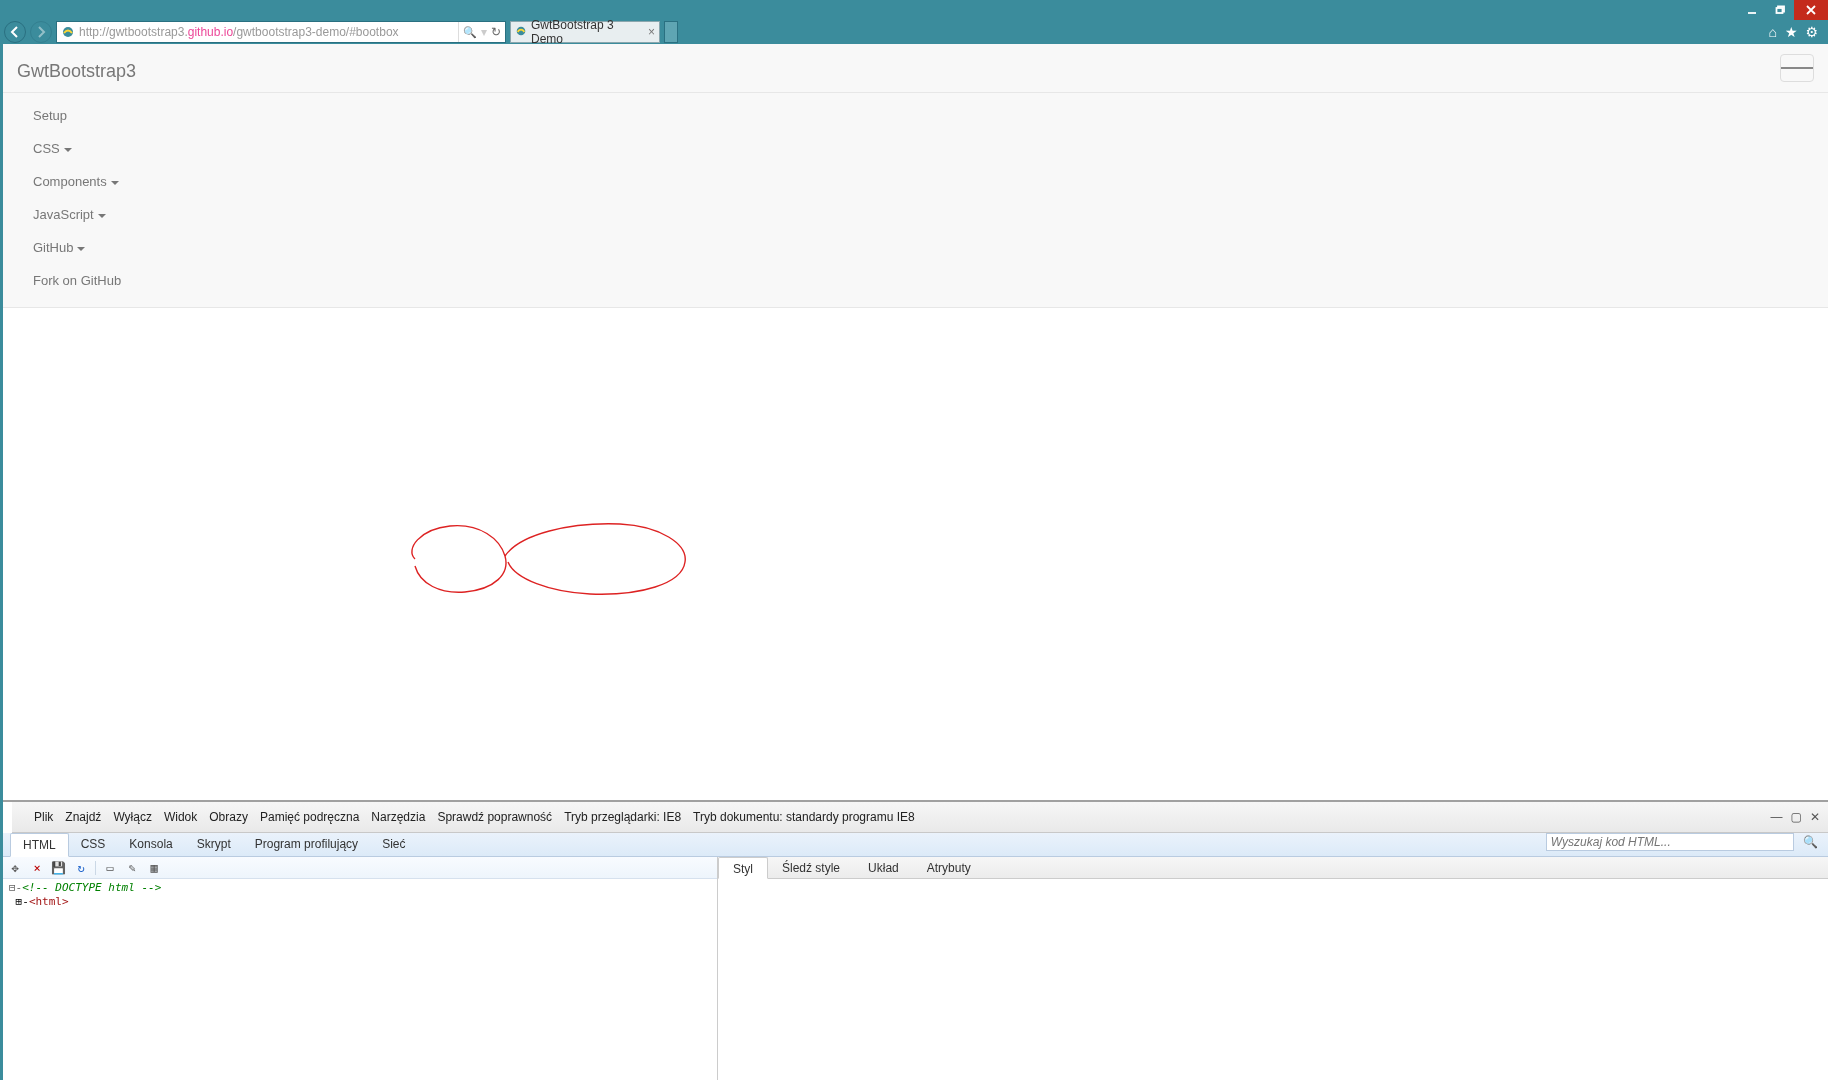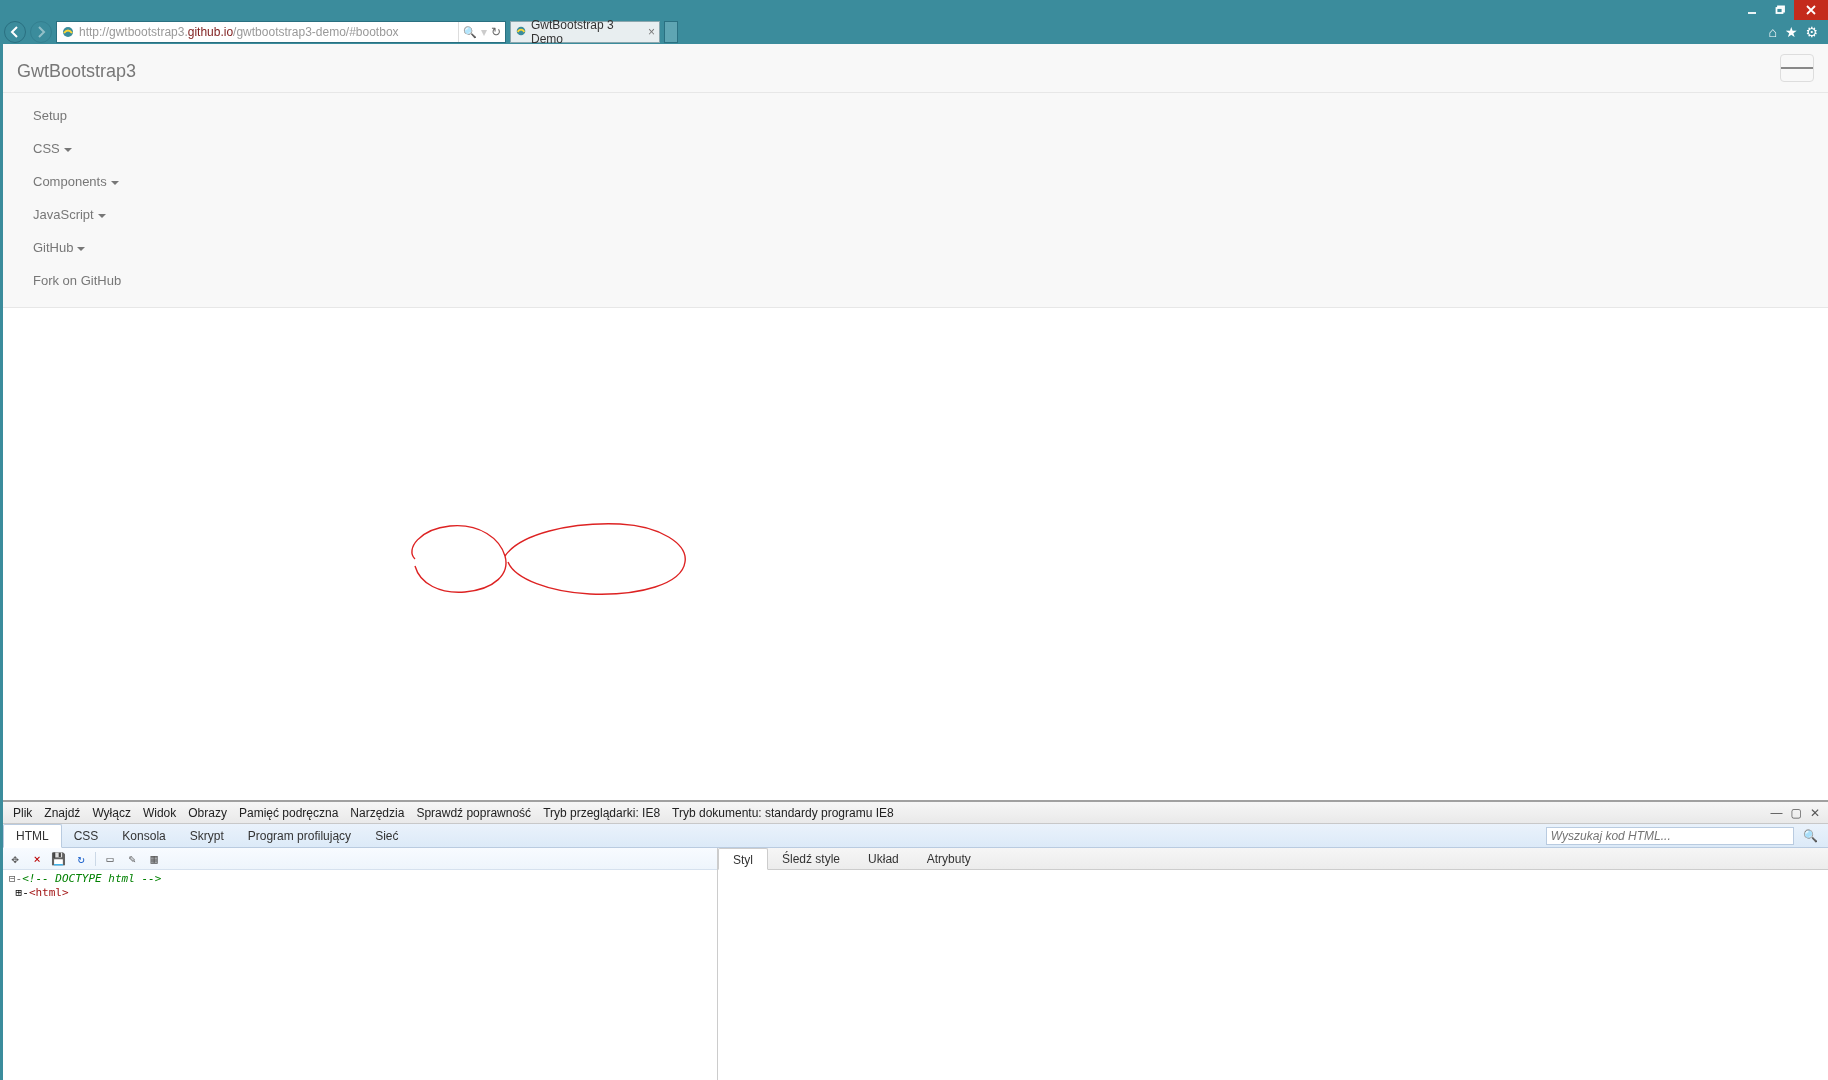--- a/index.html
+++ b/index.html
@@ -63,21 +63,21 @@
     width: 450px;
   }
   .addr-wrapper .addr-icon { padding: 0 4px; display: flex; align-items: center; }
   .addr-url {
     flex: 1;
     font-size: 12px;
     color: #999;
     white-space: nowrap;
     overflow: hidden;
   }
-  .addr-url .bold { color: #7f1d1d; }
+  .addr-url .bold { color: #ec4899; }
   .addr-right {
     display: flex;
     align-items: center;
     gap: 4px;
     color: #666;
     padding: 0 4px;
     border-left: 1px solid #ddd;
     height: 100%;
   }
   .tab {
@@ -158,43 +158,45 @@
     flex-direction: column;
     border-top: 2px solid #a0a0a0;
     background: #fff;
     font-size: 12px;
   }
   .dev-menubar {
     display: flex;
     align-items: center;
     background: linear-gradient(#f6f6f6, #e9e9e9);
     border-bottom: 1px solid #c8c8c8;
-    height: 22px;
-    padding-left: 4px;
+    height: 31px;
+    padding-left: 16px;
+    margin-left: 9px;
   }
   .dev-menubar .m {
     padding: 3px 6px;
     color: #222;
     white-space: nowrap;
   }
   .dev-menubar .winctrls {
     margin-left: auto;
     display: flex;
     gap: 4px;
     padding-right: 6px;
     color: #555;
   }
   .dev-menubar .winctrls span { font-size: 12px; padding: 0 2px; }
 
   .dev-tabbar {
     display: flex;
-    align-items: center;
+    align-items: flex-start;
     background: linear-gradient(#eaf2fb, #dceaf8);
     border-bottom: 1px solid #b9cbe0;
     height: 24px;
+    padding-left: 7px;
   }
   .dev-tabbar .dtab {
     padding: 4px 12px;
     color: #333;
     border-right: 0px;
   }
   .dev-tabbar .dtab.active {
     background: #fff;
     border: 1px solid #b9cbe0;
     border-bottom: 1px solid #fff;

